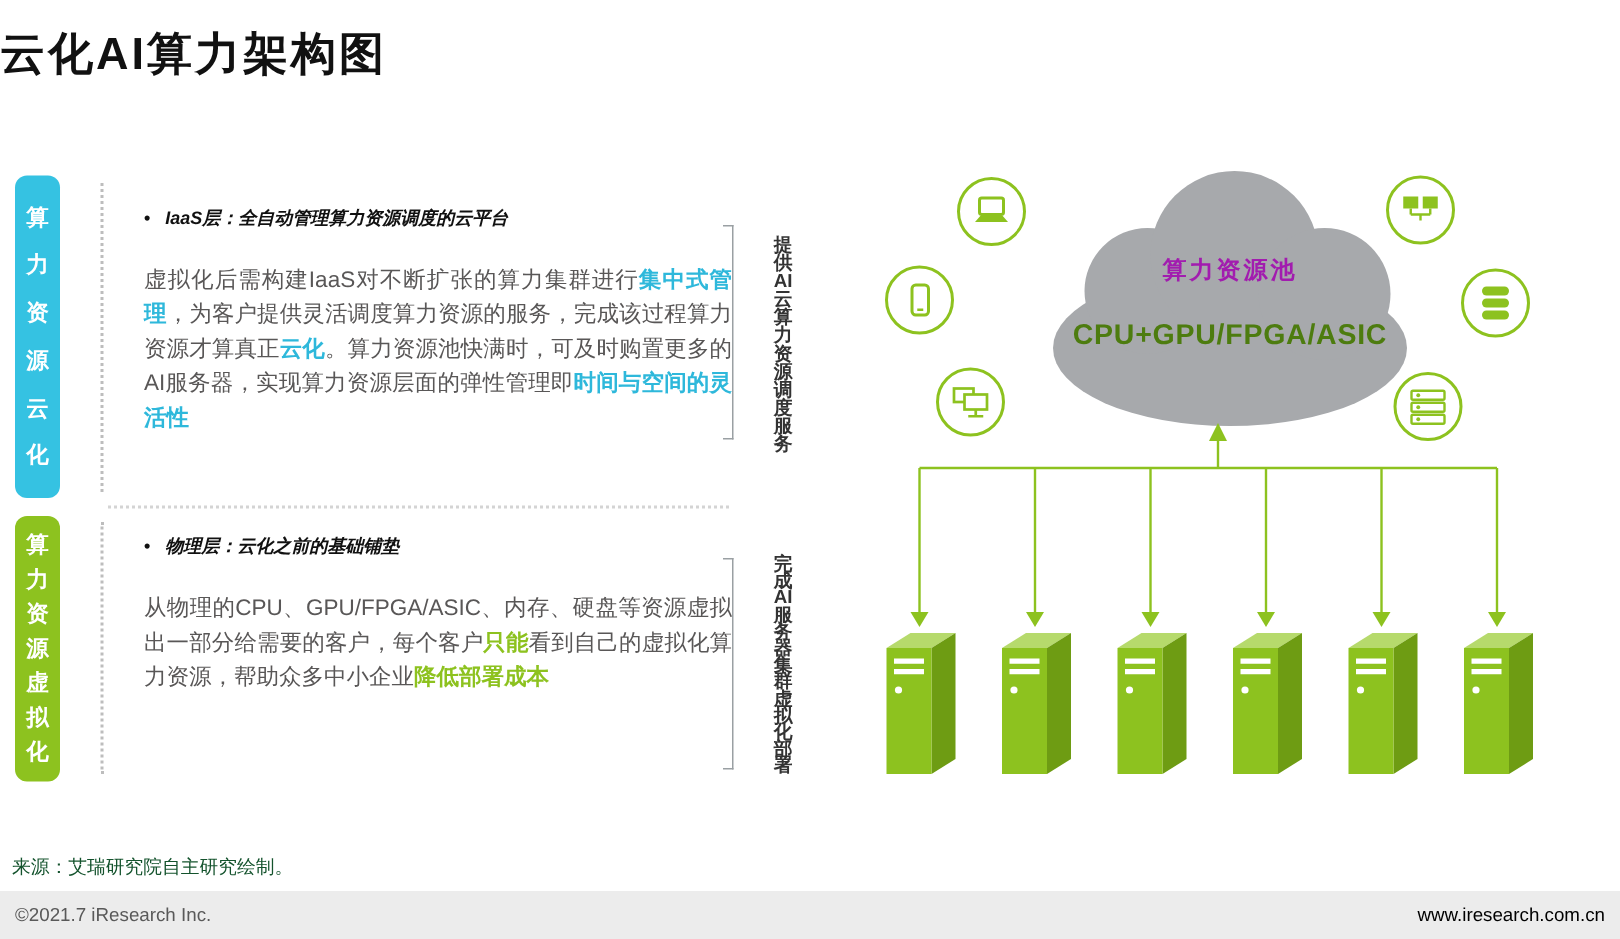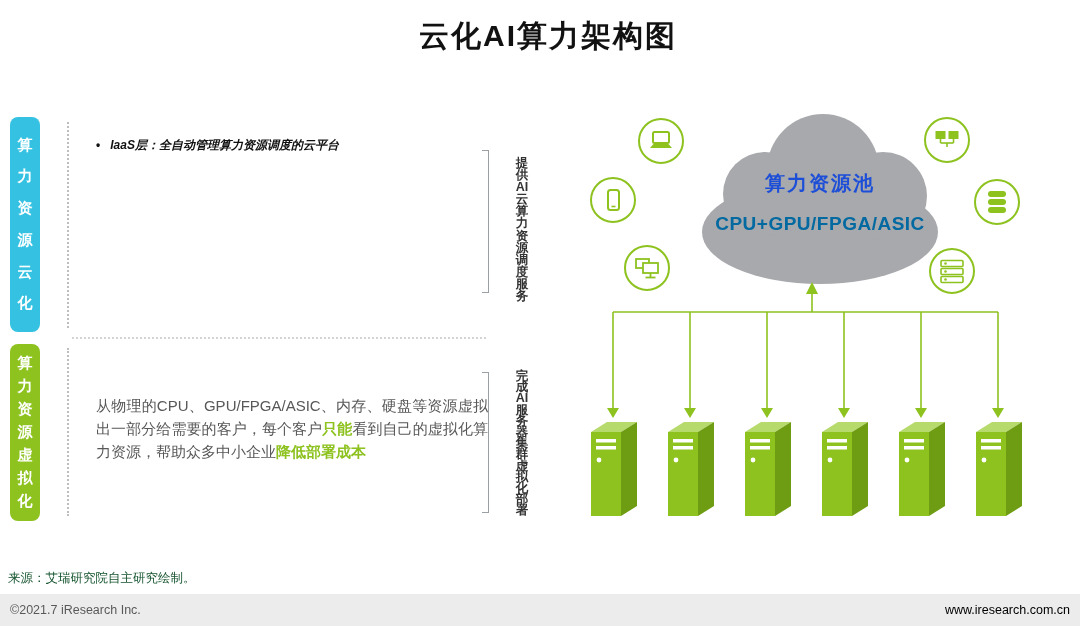--- a/index.html
+++ b/index.html
@@ -1,20 +1,20 @@
 <!DOCTYPE html>
 <html><head>
 <meta charset="utf-8">
 <style>
   html,body{margin:0;padding:0;background:#fff;}
   .canvas{position:relative;width:1080px;height:626px;background:#fff;overflow:hidden;
           font-family:"Liberation Sans","DejaVu Sans",sans-serif;}
 
-  .title{position:absolute;top:16px;left:0;right:0;text-align:center;
-         font-size:30px;font-weight:bold;color:#111;letter-spacing:2px;padding-left:16px;}
+  .title{position:absolute;top:16px;left:0;right:0;
+         font-size:30px;font-weight:bold;color:#111;letter-spacing:2px;}
 
   
   .bar{position:absolute;left:10px;width:30px;border-radius:8px;display:flex;flex-direction:column;
        align-items:center;justify-content:space-evenly;color:#fff;font-weight:bold;font-size:15px;
        padding:6px 0;box-sizing:border-box;}
   .bar-cyan{top:117px;height:215px;background:#35c2e2;}
   .bar-green{top:344px;height:177px;background:#8dc21f;}
 
   
   .vdots{position:absolute;left:67px;width:0;border-left:2px dotted #bdbdbd;}
@@ -42,23 +42,23 @@
   .bracket-bottom{top:372px;height:141px;}
   .vlabel{position:absolute;left:500px;width:44px;text-align:center;font-size:12.5px;
           font-weight:bold;color:#333;}
   .vlabel-top{top:157px;}
   .vlabel-top div{line-height:12.1px;}
   .vlabel-bottom{top:371px;}
   .vlabel-bottom div{line-height:11.2px;}
 
   
   .cloud-svg{position:absolute;left:695px;top:110px;}
-  .cloud-label{position:absolute;left:705px;top:170px;width:230px;text-align:center;color:#1d4ed8;
-               font-weight:bold;font-size:20px;letter-spacing:2px;}
-  .cloud-sublabel{position:absolute;left:695px;top:213px;width:250px;text-align:center;color:#0369a1;
+  .cloud-label{position:absolute;left:705px;top:170px;width:230px;text-align:center;color:#a21caf;
+               font-weight:bold;font-size:16px;letter-spacing:2px;}
+  .cloud-sublabel{position:absolute;left:695px;top:213px;width:250px;text-align:center;color:#4d7c0f;
                   font-weight:bold;font-size:19px;letter-spacing:.5px;}
 
   
   .icon-circle{position:absolute;width:46px;height:46px;border:2.5px solid #8dc21f;border-radius:50%;
                background:#fff;display:flex;align-items:center;justify-content:center;box-sizing:border-box;}
   .ic-laptop{left:638px;top:118px;}
   .ic-phone{left:590px;top:177px;}
   .ic-desktops{left:624px;top:245px;}
   .ic-network{left:924px;top:117px;}
   .ic-database{left:974px;top:179px;}
@@ -98,36 +98,38 @@
       <div>虚</div>
       <div>拟</div>
       <div>化</div>
     </div>
 
   <div class="vdots vdots-top"></div>
   <div class="vdots vdots-bottom"></div>
   <div class="hdots"></div>
 
   <div class="section-heading heading-iaas">IaaS层：全自动管理算力资源调度的云平台</div>
+  <div class="section-body body-iaas"><span>虚拟化后需构建IaaS对不断扩张的算力集群进行</span><span class="hl-cyan">集中式管理</span><span>，为客户提供灵活调度算力资源的服务，完成该过程算力资源才算真正</span><span class="hl-cyan">云化</span><span>。算力资源池快满时，可及时购置更多的AI服务器，实现算力资源层面的弹性管理即</span><span class="hl-cyan">时间与空间的灵活性</span></div>
   <div class="bracket bracket-top"></div>
   <div class="vlabel vlabel-top">
       <div>提</div>
       <div>供</div>
       <div>AI</div>
       <div>云</div>
       <div>算</div>
       <div>力</div>
       <div>资</div>
       <div>源</div>
       <div>调</div>
       <div>度</div>
       <div>服</div>
       <div>务</div>
     </div>
 
+  <div class="section-heading heading-physical">物理层：云化之前的基础铺垫</div>
   <div class="section-body body-physical"><span>从物理的CPU、GPU/FPGA/ASIC、内存、硬盘等资源虚拟出一部分给需要的客户，每个客户</span><span class="hl-green">只能</span><span>看到自己的虚拟化算力资源，帮助众多中小企业</span><span class="hl-green">降低部署成本</span></div>
   <div class="bracket bracket-bottom"></div>
   <div class="vlabel vlabel-bottom">
       <div>完</div>
       <div>成</div>
       <div>AI</div>
       <div>服</div>
       <div>务</div>
       <div>器</div>
       <div>集</div>

